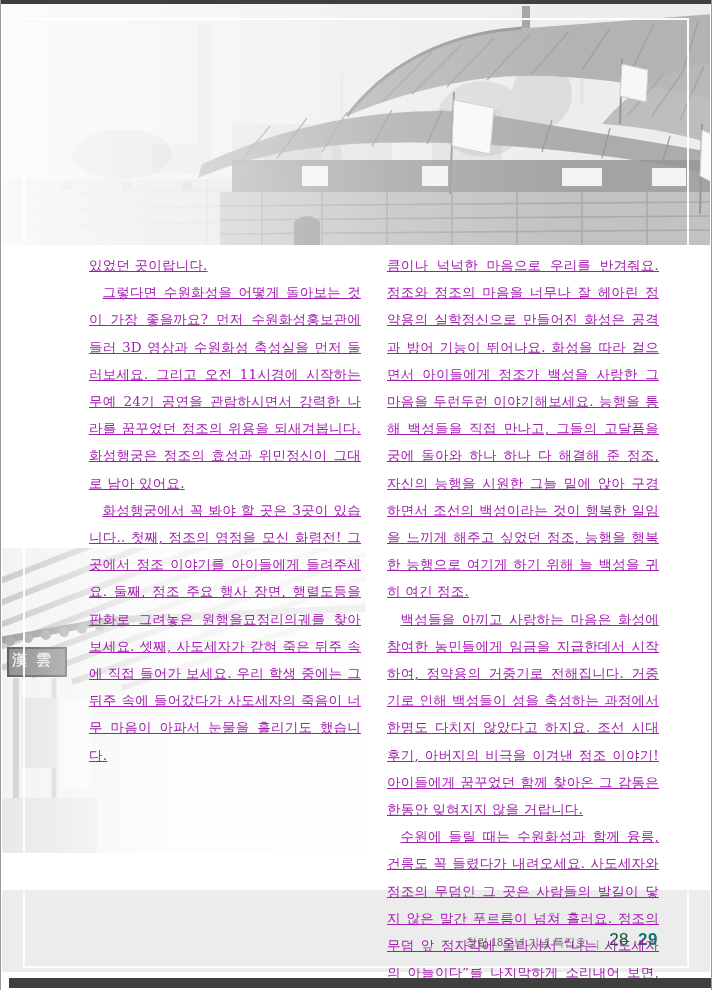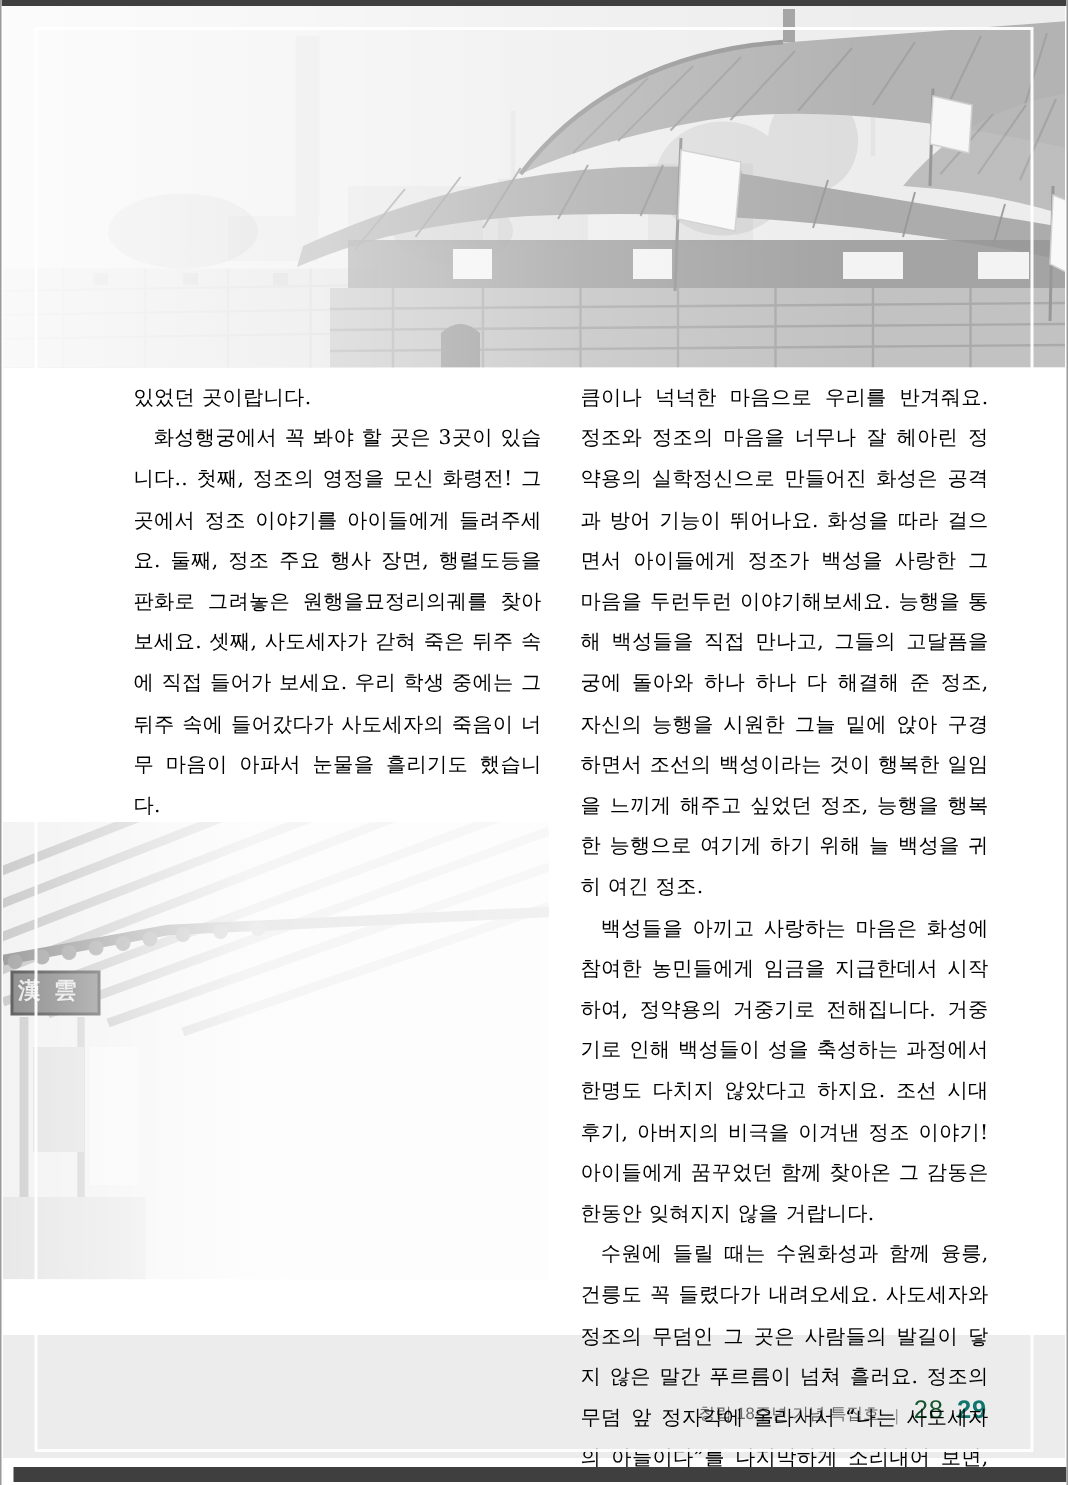--- a/index.html
+++ b/index.html
@@ -51,24 +51,25 @@
 
   
   .columns{
     position:absolute;top:252px;left:88px;width:570px;
     display:flex;gap:26px;z-index:10;
   }
   .col{width:272px;}
   .para{
     margin:0;
     font-size:13.5px;line-height:27.2px;
-    color:#000000;
+    color:#a21caf;
     text-align:justify;
     word-break:break-all;
     letter-spacing:.2px;
+    text-decoration:underline;
   }
   .para.indent{text-indent:1em;}
 
   
   .footer-band{
     position:absolute;left:1px;right:1px;top:890px;height:82px;
     background:#ececec;z-index:5;
   }
   .footer-text{
     position:absolute;right:52px;top:40px;
@@ -251,20 +252,21 @@
       <span class="pn-left">28</span>
         <span class="pn-right">29</span>
     </div>
   </div>
 
   <div class="white-frame"></div>
 
   <div class="columns">
     <div class="col" id="left-col">
         <p class="para">있었던 곳이랍니다.</p>
+        <p class="para indent">그렇다면 수원화성을 어떻게 돌아보는 것이 가장 좋을까요? 먼저 수원화성홍보관에 들러 3D 영상과 수원화성 축성실을 먼저 둘러보세요. 그리고 오전 11시경에 시작하는 무예 24기 공연을 관람하시면서 강력한 나라를 꿈꾸었던 정조의 위용을 되새겨봅니다. 화성행궁은 정조의 효성과 위민정신이 그대로 남아 있어요.</p>
         <p class="para indent">화성행궁에서 꼭 봐야 할 곳은 3곳이 있습니다.. 첫째, 정조의 영정을 모신 화령전! 그 곳에서 정조 이야기를 아이들에게 들려주세요. 둘째, 정조 주요 행사 장면, 행렬도등을 판화로 그려놓은 원행을묘정리의궤를 찾아보세요. 셋째, 사도세자가 갇혀 죽은 뒤주 속에 직접 들어가 보세요. 우리 학생 중에는 그 뒤주 속에 들어갔다가 사도세자의 죽음이 너무 마음이 아파서 눈물을 흘리기도 했습니다.</p>
       </div>
     <div class="col" id="right-col">
         <p class="para">큼이나 넉넉한 마음으로 우리를 반겨줘요. 정조와 정조의 마음을 너무나 잘 헤아린 정약용의 실학정신으로 만들어진 화성은 공격과 방어 기능이 뛰어나요. 화성을 따라 걸으면서 아이들에게 정조가 백성을 사랑한 그 마음을 두런두런 이야기해보세요. 능행을 통해 백성들을 직접 만나고, 그들의 고달픔을 궁에 돌아와 하나 하나 다 해결해 준 정조, 자신의 능행을 시원한 그늘 밑에 앉아 구경하면서 조선의 백성이라는 것이 행복한 일임을 느끼게 해주고 싶었던 정조, 능행을 행복한 능행으로 여기게 하기 위해 늘 백성을 귀히 여긴 정조.</p>
         <p class="para indent">백성들을 아끼고 사랑하는 마음은 화성에 참여한 농민들에게 임금을 지급한데서 시작하여, 정약용의 거중기로 전해집니다. 거중기로 인해 백성들이 성을 축성하는 과정에서 한명도 다치지 않았다고 하지요. 조선 시대 후기, 아버지의 비극을 이겨낸 정조 이야기! 아이들에게 꿈꾸었던 함께 찾아온 그 감동은 한동안 잊혀지지 않을 거랍니다.</p>
         <p class="para indent">수원에 들릴 때는 수원화성과 함께 융릉, 건릉도 꼭 들렸다가 내려오세요. 사도세자와 정조의 무덤인 그 곳은 사람들의 발길이 닿지 않은 말간 푸르름이 넘쳐 흘러요. 정조의 무덤 앞 정자각에 올라서서 “나는 사도세자의 아들이다”를 나지막하게 소리내어 보면, 정조를 공부한 사람들은 꺼이 꺼이 산에 올라가 일주일간 울고 내려온다고 하는 그 애달픈 마음이 몰려 온답니다. 다가올 어느 봄날, 지금 느꼈을 그 감동이 봄꽃이 휘날릴 때마다 몽글몽글 피어오를테지요.</p>
       </div>
   </div>
 
   <div class="edge-bottom"></div>

